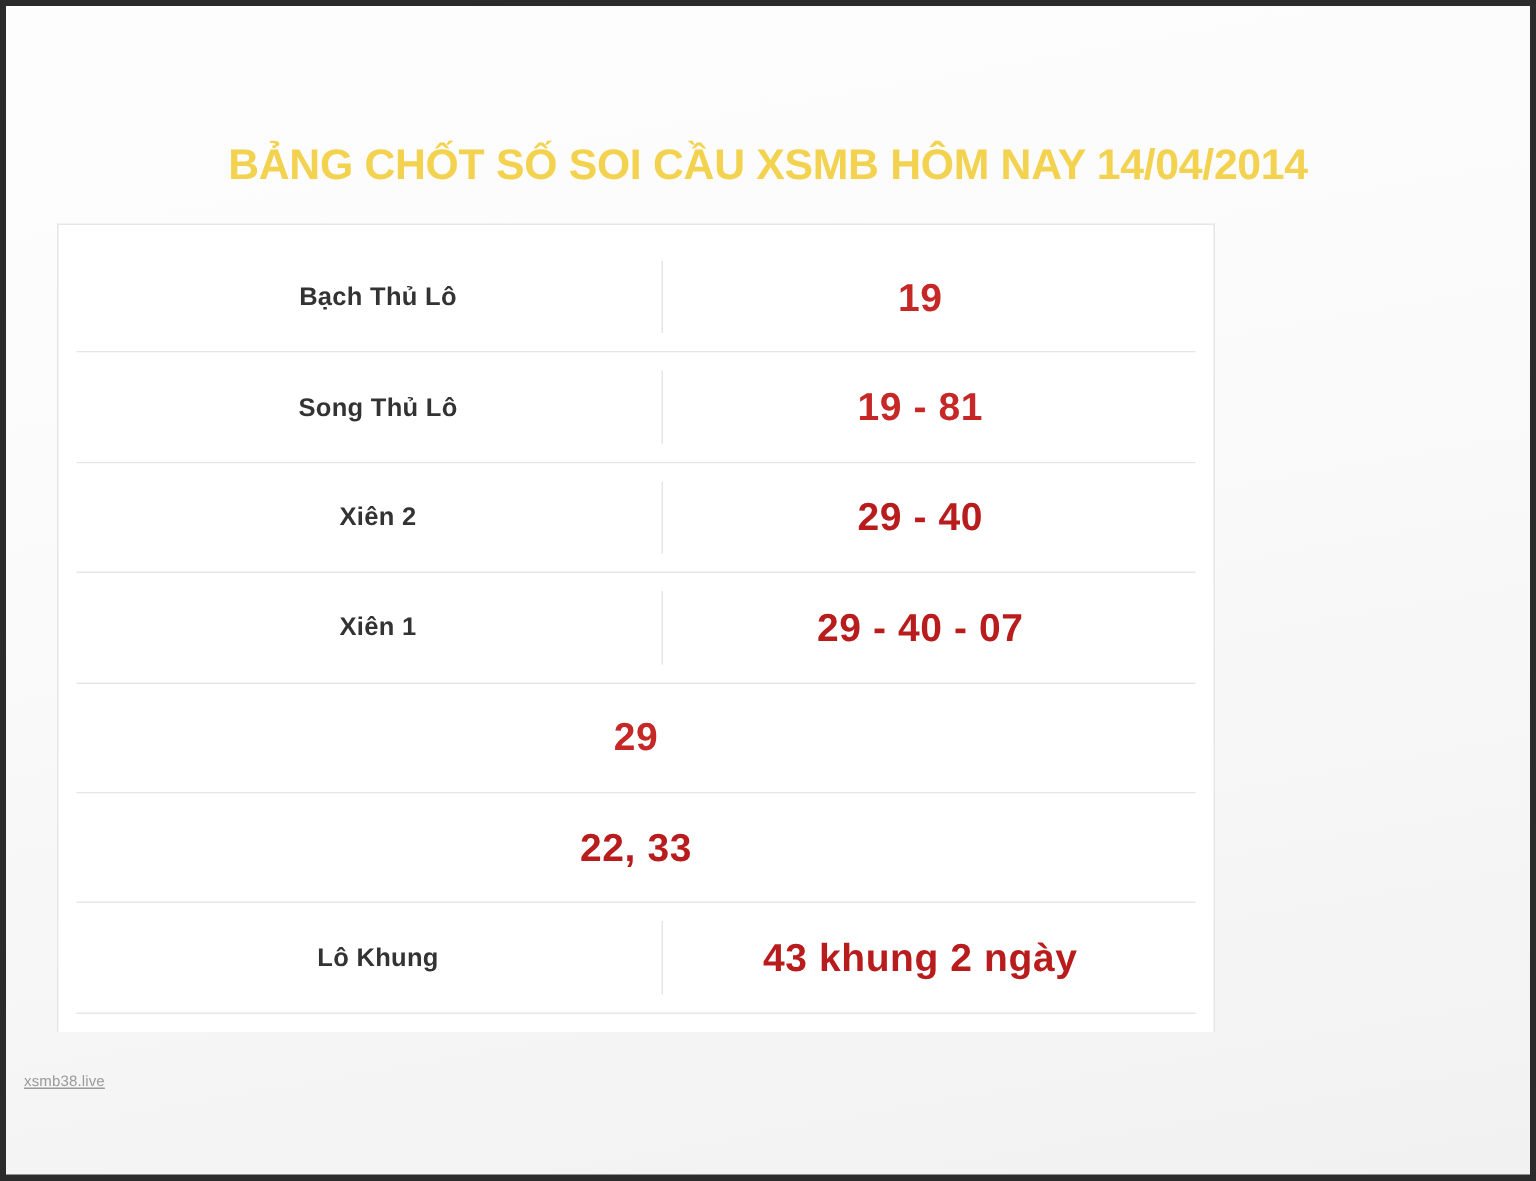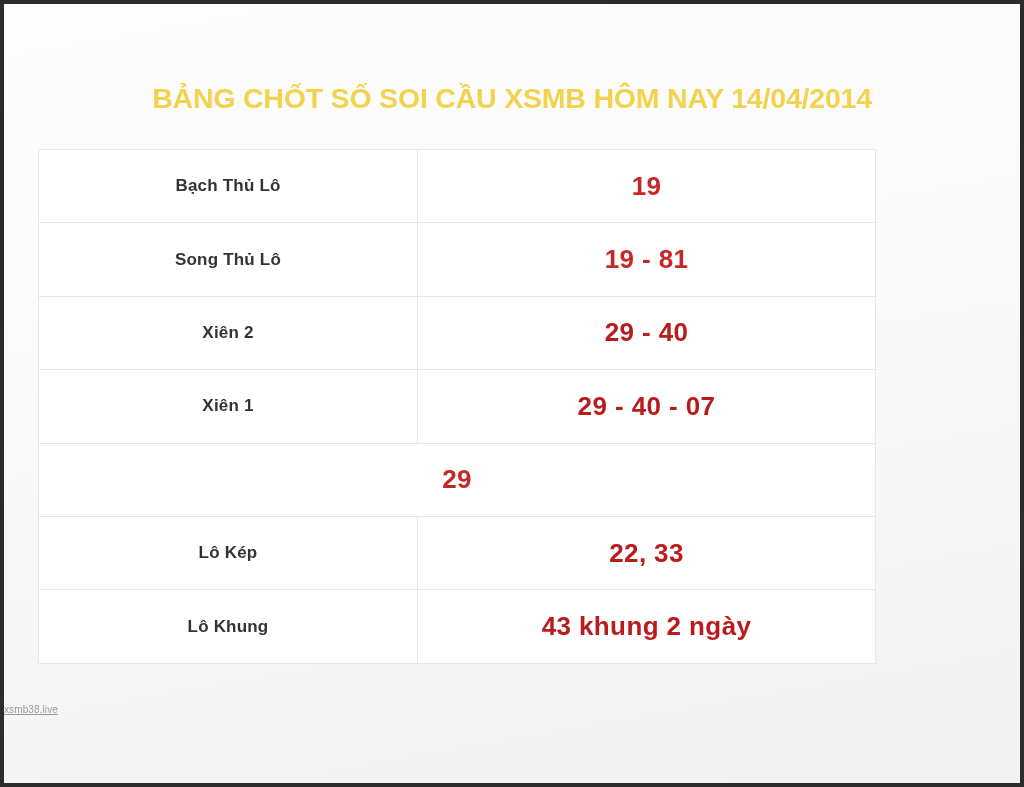--- a/index.html
+++ b/index.html
@@ -1,15 +1,15 @@
 <!DOCTYPE html>
 <html><head>
 <meta charset="utf-8">
 <style>
-  * { margin:0; padding:0; box-sizing:border-box; }
+  * { margin:0; padding:12px; box-sizing:border-box; }
 
   html, body {
     width:1024px;
     height:787px;
     overflow:hidden;
   }
 
   body {
     font-family:"Liberation Sans", sans-serif;
     background:#2b2b2b;
@@ -32,21 +32,21 @@
     font-weight:bold;
     letter-spacing:-0.2px;
     color:#f2d24e;
     white-space:nowrap;
   }
 
   .board {
     position:absolute;
     left:34px;
     top:145px;
-    width:838px;
+    width:772px;
     border:1px solid #e6e6e6;
     border-bottom:none;
     background:#ffffff;
   }
 
   .row {
     display:flex;
     width:100%;
     height:73.4px;
     border-bottom:1px solid #e6e6e6;
@@ -117,21 +117,20 @@
     <div class="row">
       <div class="cell-label">Xiên 1</div>
       <div class="cell-value">29 - 40 - 07</div>
     </div>
 
     <div class="row">
       <div class="cell-value accent">29</div>
     </div>
 
     <div class="row">
-      <div class="cell-label">Lô Kép</div>
       <div class="cell-value">22, 33</div>
     </div>
 
     <div class="row">
       <div class="cell-label">Lô Khung</div>
       <div class="cell-value">43 khung 2 ngày</div>
     </div>
 
   </div>
 

